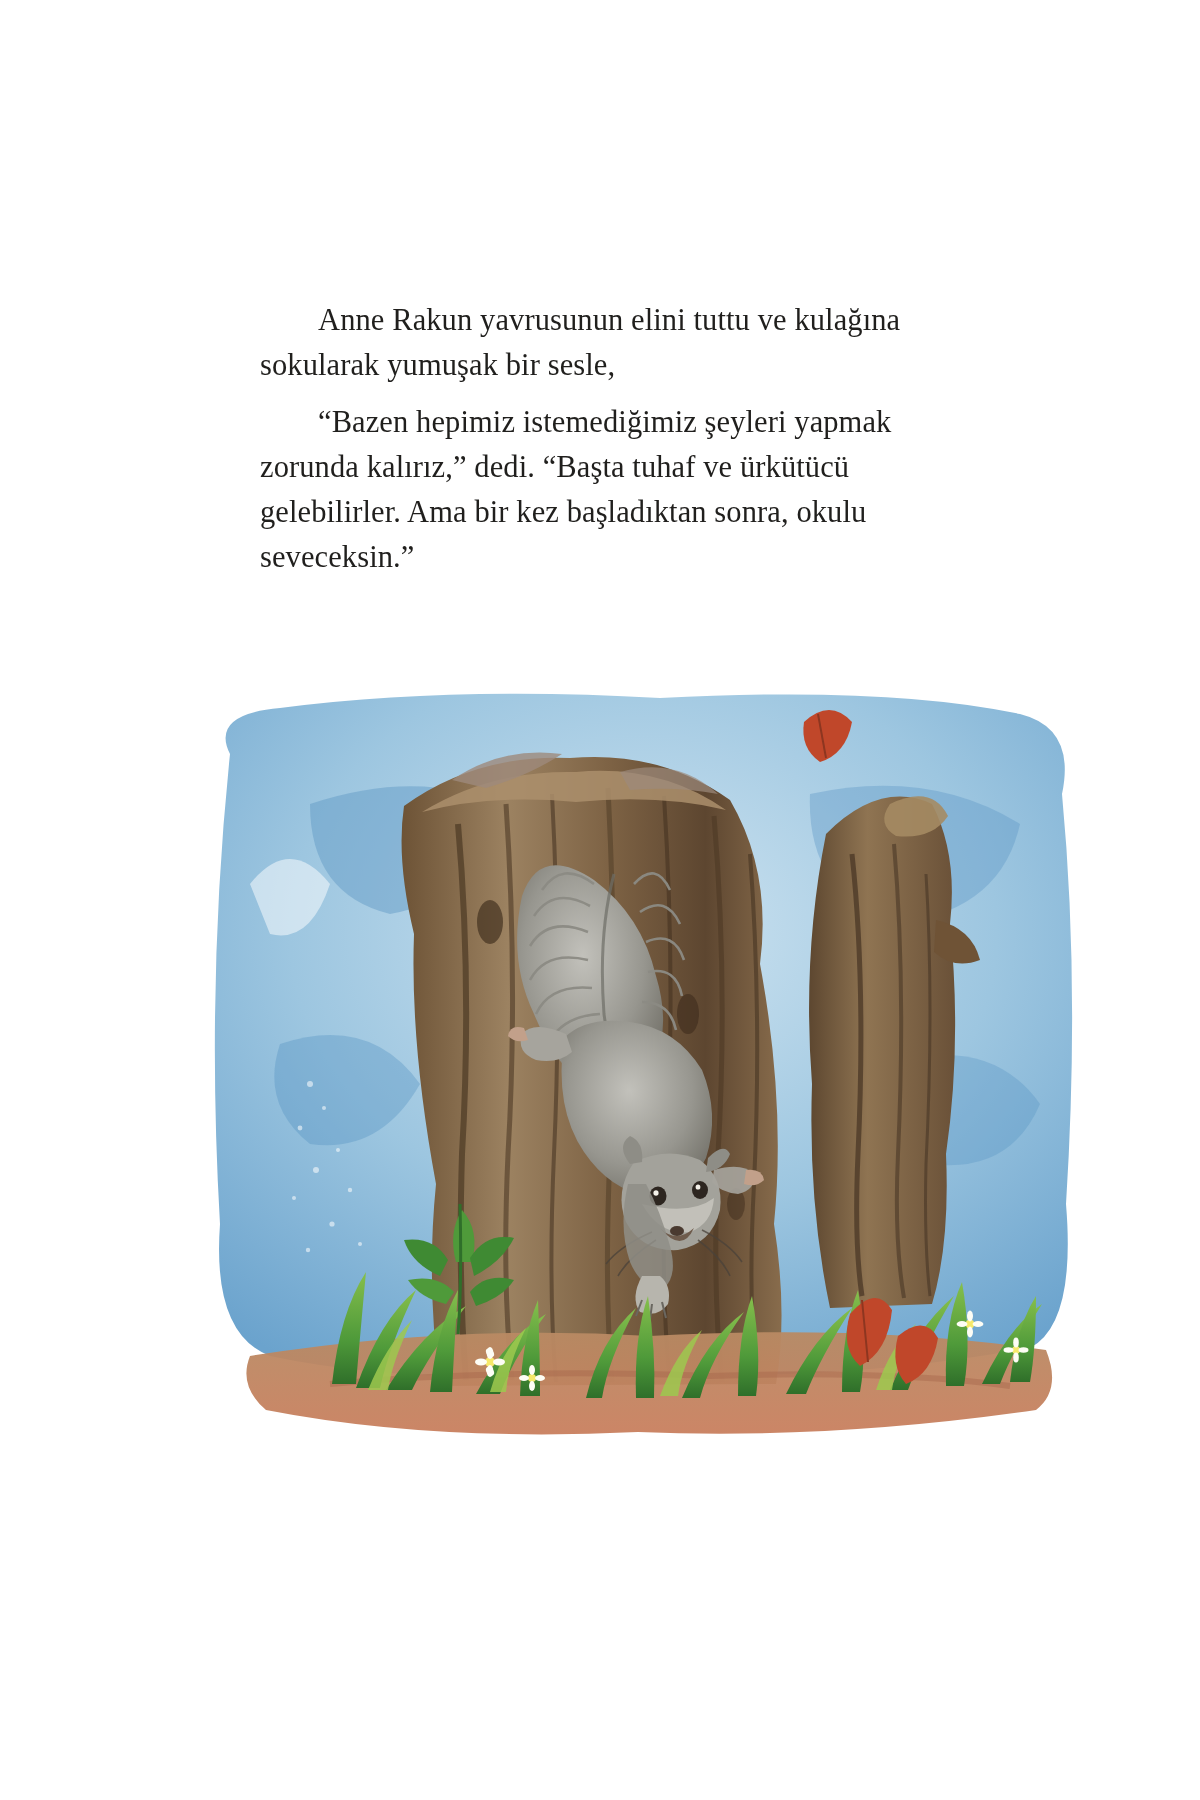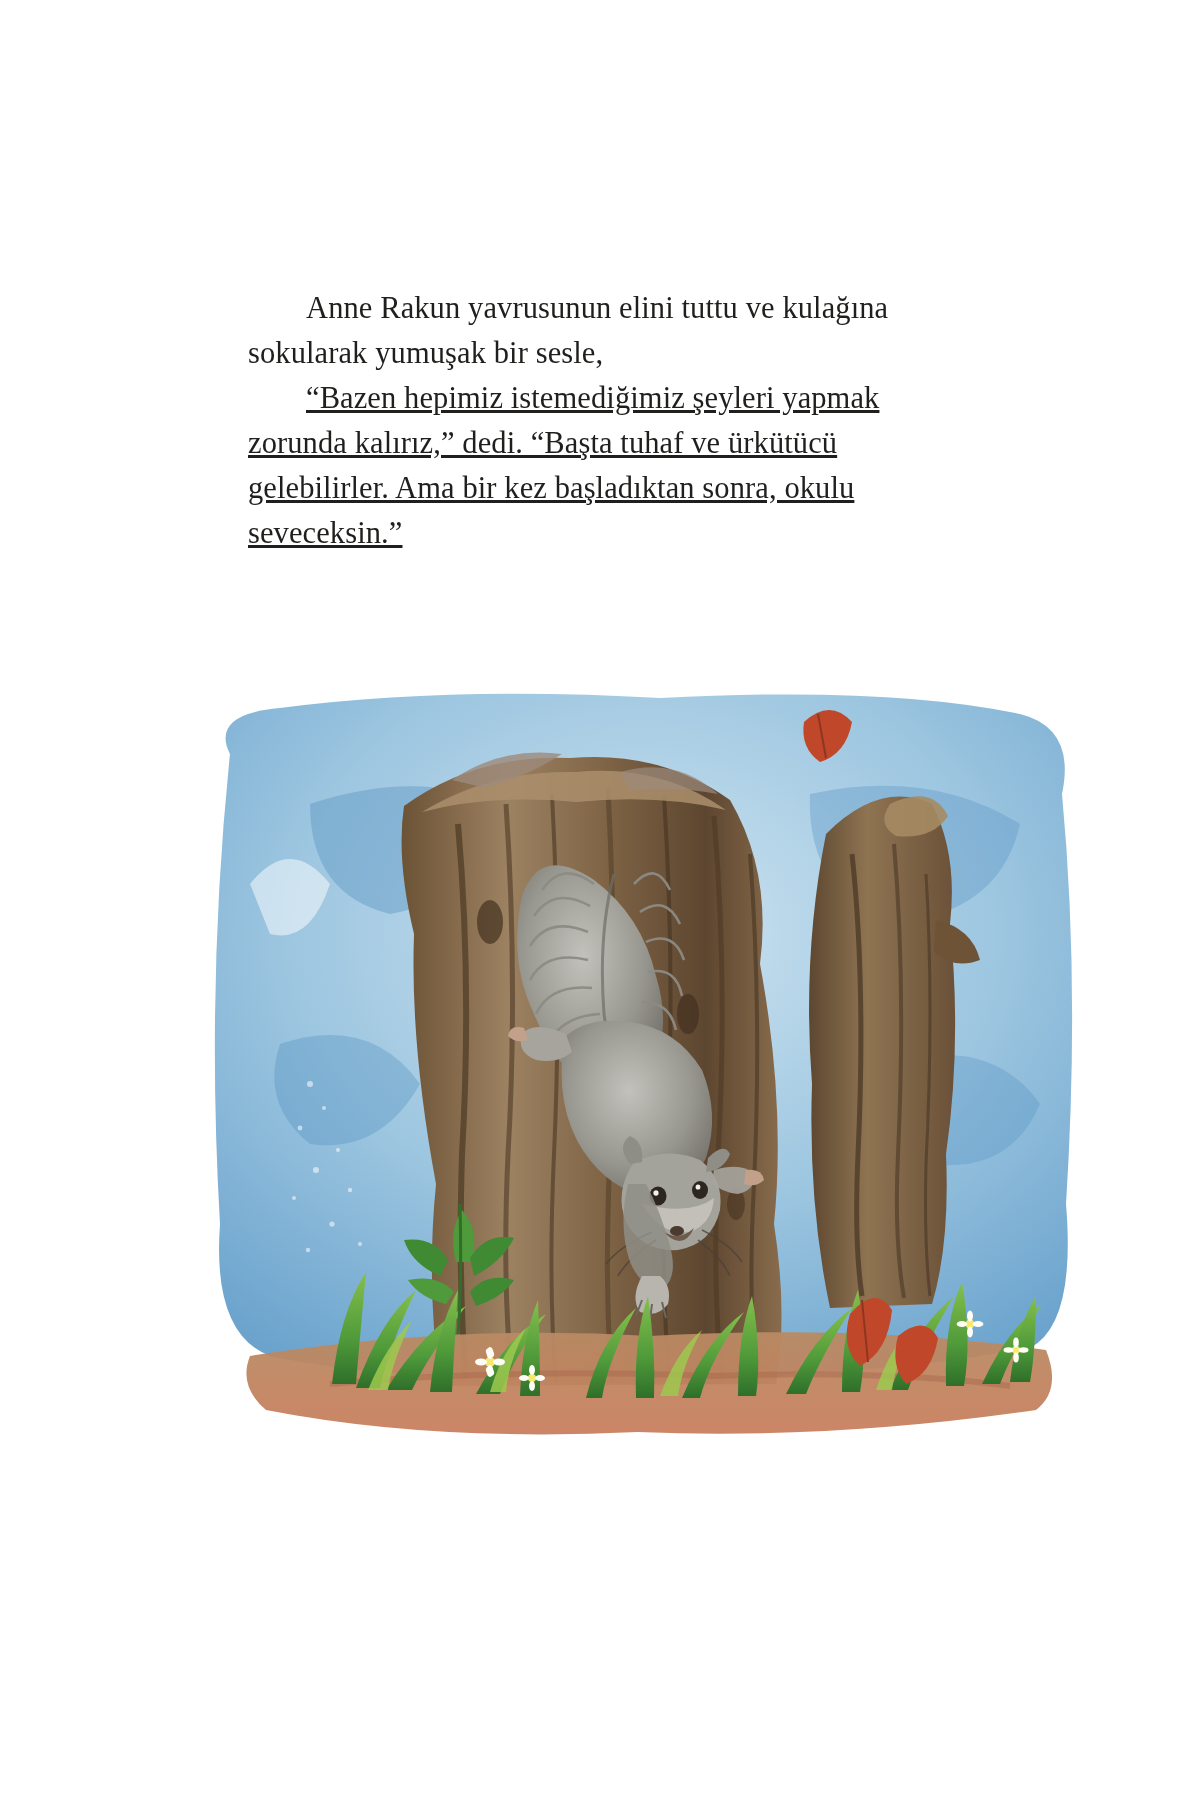--- a/index.html
+++ b/index.html
@@ -24,31 +24,30 @@
   }
 
   
   .text-block {
     position: absolute;
     left: 248px;
     top: 286px;
     width: 680px;
   }
   .para {
-    margin: 0;
+    margin: 12px;
     font-size: 30.5px;
     line-height: 45px;
     letter-spacing: 0.1px;
     text-indent: 58px;
     color: #201f1d;
     font-family: "Liberation Serif", serif;
   }
   .para + .para {
     margin-top: 0;
-    text-decoration: underline;
   }
 
   
   .illustration {
     position: absolute;
     left: 150px;
     top: 668px;
     width: 900px;
     height: 790px;
   }

